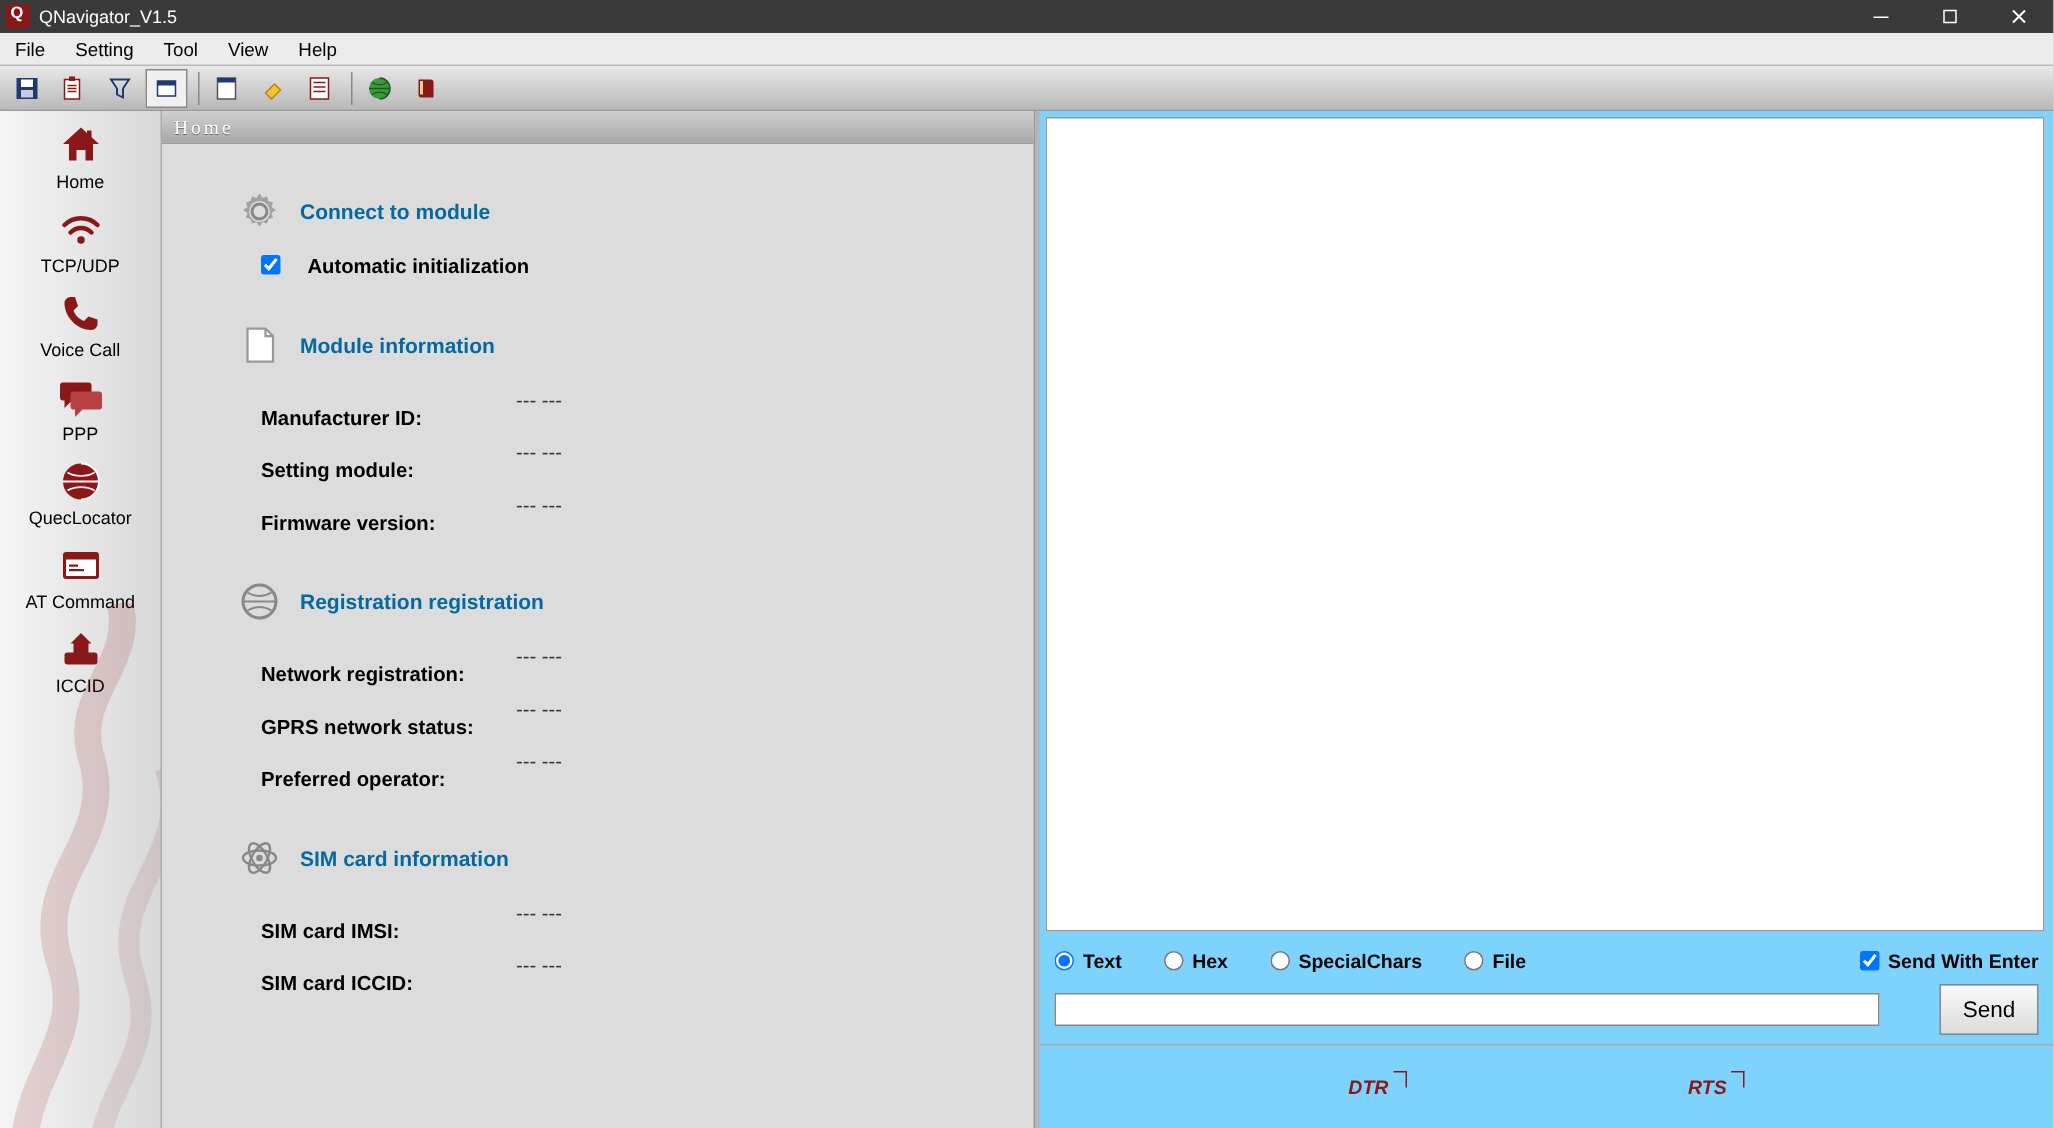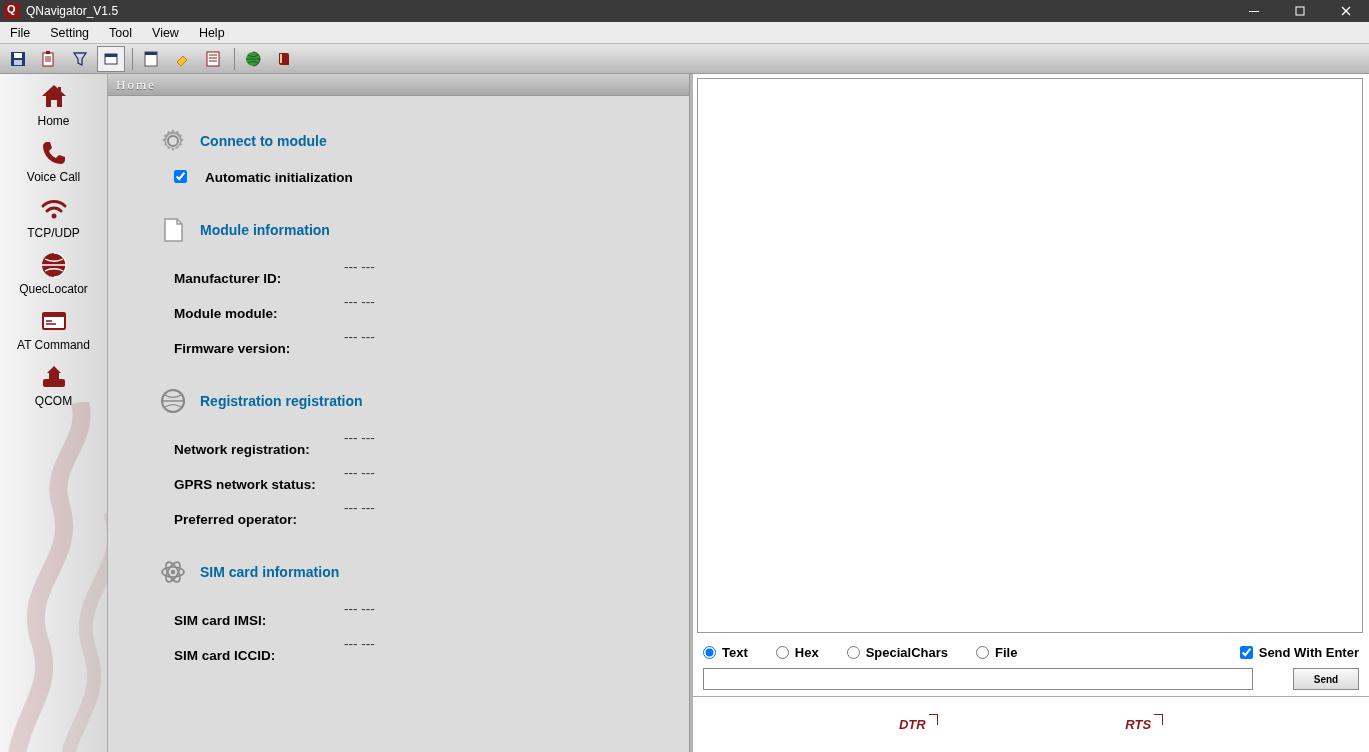--- a/index.html
+++ b/index.html
@@ -48,32 +48,32 @@
 .section-body { padding-left: 16px; }
 .chk-row { display: flex; align-items: flex-start; margin-bottom: 10px; }
 .chk-row input { margin-right: 18px; }
 .chk-row .chk-label { font-weight: bold; font-size: 13.5px; }
 
 .info-row { display: flex; margin-bottom: 8px; font-size: 13.5px; }
 .info-row .k { width: 170px; font-weight: bold; margin-top: 12px; }
 .info-row .v { color: #333; }
 
 
-.right-panel { flex: 1; display: flex; flex-direction: column; background: #ffffff; border-left: 3px solid #b5b5b5; }
+.right-panel { flex: 1; display: flex; flex-direction: column; background: #7dd3fc; border-left: 3px solid #b5b5b5; }
 .terminal { flex: 1; background: #fff; margin: 4px 6px 4px 4px; border: 1px solid #999; }
 .input-area { padding: 8px 10px 6px 10px; }
 .radio-row { display: flex; align-items: center; font-size: 13px; font-weight: bold; margin-bottom: 8px; }
 .radio-row .r-opt { display: flex; align-items: center; margin-right: 28px; }
 .radio-row .r-opt input { margin-right: 6px; }
 .radio-row .spacer { flex: 1; }
 .radio-row .send-enter { display: flex; align-items: center; }
 .radio-row .send-enter input { margin-right: 6px; }
 .send-row { display: flex; align-items: center; }
 .send-row input[type=text] { flex: 1; height: 22px; border: 1px solid #888; background: #fff; padding: 0 4px; margin-right: 40px; font-size: 13px; }
-.send-row button { width: 66px; height: 22px; background: linear-gradient(#f9f9f9,#dcdcdc); border: 1px solid #888; font-size: 10px; font-weight: bold; cursor: default; }
+.send-row button { width: 66px; height: 34px; background: linear-gradient(#f9f9f9,#dcdcdc); border: 1px solid #888; font-size: 15px; font-weight: normal; cursor: default; }
 
 .signal-row { height: 56px; border-top: 1px solid #aaa; display: flex; align-items: center; justify-content: space-around; padding: 0 112px; }
 .sig { color: #8a1818; font-weight: bold; font-size: 13px; font-style: italic; position: relative; padding-right: 12px; }
 .sig::after { content: ""; position: absolute; right: 0; top: -3px; width: 8px; height: 10px; border-right: 1.5px solid #8a1818; border-top: 1.5px solid #8a1818; }
 
 .maroon { fill: #8a1818; }
 </style>
 </head>
 <body>
 
@@ -174,38 +174,47 @@
           <svg viewBox="0 0 30 28">
             <path class="maroon" d="M15 2 L27 13 H23 V24 H18 V17 H12 V24 H7 V13 H3 Z"></path>
             <rect x="19" y="4" width="3" height="5" class="maroon"></rect>
           </svg>
         </div>
       <div class="label">Home</div>
     </div>
     <div class="side-item">
       <div class="icon-wrap">
           <svg viewBox="0 0 30 28">
-            <path class="maroon" d="M8 3 C6 3 4 5 4 7 C4 16 12 25 22 25 C24 25 26 23 26 21 L26 18 L20 16 L17 19 C14 18 11 15 10 12 L13 9 L11 3 Z"></path>
-          </svg>
-        </div>
-      <div class="label">Voice Call</div>
-    </div>
-    <div class="side-item">
-      <div class="icon-wrap">
-          <svg viewBox="0 0 30 28">
             <path d="M4 11 C10 5 20 5 26 11" stroke="#8a1818" stroke-width="3" fill="none" stroke-linecap="round"></path>
             <path d="M8 16 C12 12 18 12 22 16" stroke="#8a1818" stroke-width="3" fill="none" stroke-linecap="round"></path>
             <circle cx="15" cy="21" r="2.5" class="maroon"></circle>
           </svg>
         </div>
       <div class="label">TCP/UDP</div>
     </div>
     <div class="side-item">
       <div class="icon-wrap">
           <svg viewBox="0 0 30 28">
+            <path class="maroon" d="M8 3 C6 3 4 5 4 7 C4 16 12 25 22 25 C24 25 26 23 26 21 L26 18 L20 16 L17 19 C14 18 11 15 10 12 L13 9 L11 3 Z"></path>
+          </svg>
+        </div>
+      <div class="label">Voice Call</div>
+    </div>
+    <div class="side-item">
+      <div class="icon-wrap">
+          <svg viewBox="0 0 30 28">
+            <path class="maroon" d="M3 4 H20 A2 2 0 0122 6 V14 A2 2 0 0120 16 H9 L4 21 V16 H3 A2 2 0 011 14 V6 A2 2 0 013 4 Z"></path>
+            <path fill="#b84040" d="M10 10 H27 A2 2 0 0129 12 V20 A2 2 0 0127 22 H16 L11 27 V22 H10 A2 2 0 018 20 V12 A2 2 0 0110 10 Z"></path>
+          </svg>
+        </div>
+      <div class="label">PPP</div>
+    </div>
+    <div class="side-item">
+      <div class="icon-wrap">
+          <svg viewBox="0 0 30 28">
             <circle cx="15" cy="14" r="12" class="maroon"></circle>
             <path d="M15 2 A12 12 0 0115 26 M3 14 H27 M6 8 C11 11 19 11 24 8 M6 20 C11 17 19 17 24 20" stroke="#fff" stroke-width="1.3" fill="none"></path>
           </svg>
         </div>
       <div class="label">QuecLocator</div>
     </div>
     <div class="side-item">
       <div class="icon-wrap">
           <svg viewBox="0 0 30 28">
             <rect x="3" y="5" width="24" height="18" rx="2" class="maroon"></rect>
@@ -214,21 +223,21 @@
           </svg>
         </div>
       <div class="label">AT Command</div>
     </div>
     <div class="side-item">
       <div class="icon-wrap">
           <svg viewBox="0 0 30 28">
             <path class="maroon" d="M6 16 H10 V10 H8 L15 3 L22 10 H20 V16 H24 A2 2 0 0126 18 V22 A2 2 0 0124 24 H6 A2 2 0 014 22 V18 A2 2 0 016 16 Z"></path>
           </svg>
         </div>
-      <div class="label">QCOM</div>
+      <div class="label">ICCID</div>
     </div>
     <svg class="smoke" viewBox="0 0 200 400">
         <path d="M40 400 C20 320 80 300 60 240 C40 180 100 160 80 100 C70 60 110 40 100 0" stroke="#8a1818" stroke-width="18" fill="none" opacity="0.6"></path>
         <path d="M90 400 C70 330 130 310 110 250 C90 190 150 170 130 110" stroke="#8a1818" stroke-width="14" fill="none" opacity="0.4"></path>
       </svg>
   </div>
 
   <div class="center">
 
     <div class="home-panel">
@@ -264,21 +273,21 @@
                 </svg>
               </div>
             <div class="sec-title">Module information</div>
           </div>
           <div class="section-body">
             <div class="info-row">
                 <div class="k">Manufacturer ID:</div>
                 <div class="v">--- ---</div>
               </div>
             <div class="info-row">
-                <div class="k">Module module:</div>
+                <div class="k">Setting module:</div>
                 <div class="v">--- ---</div>
               </div>
             <div class="info-row">
                 <div class="k">Firmware version:</div>
                 <div class="v">--- ---</div>
               </div>
           </div>
         </div>
 
         <div class="section">

